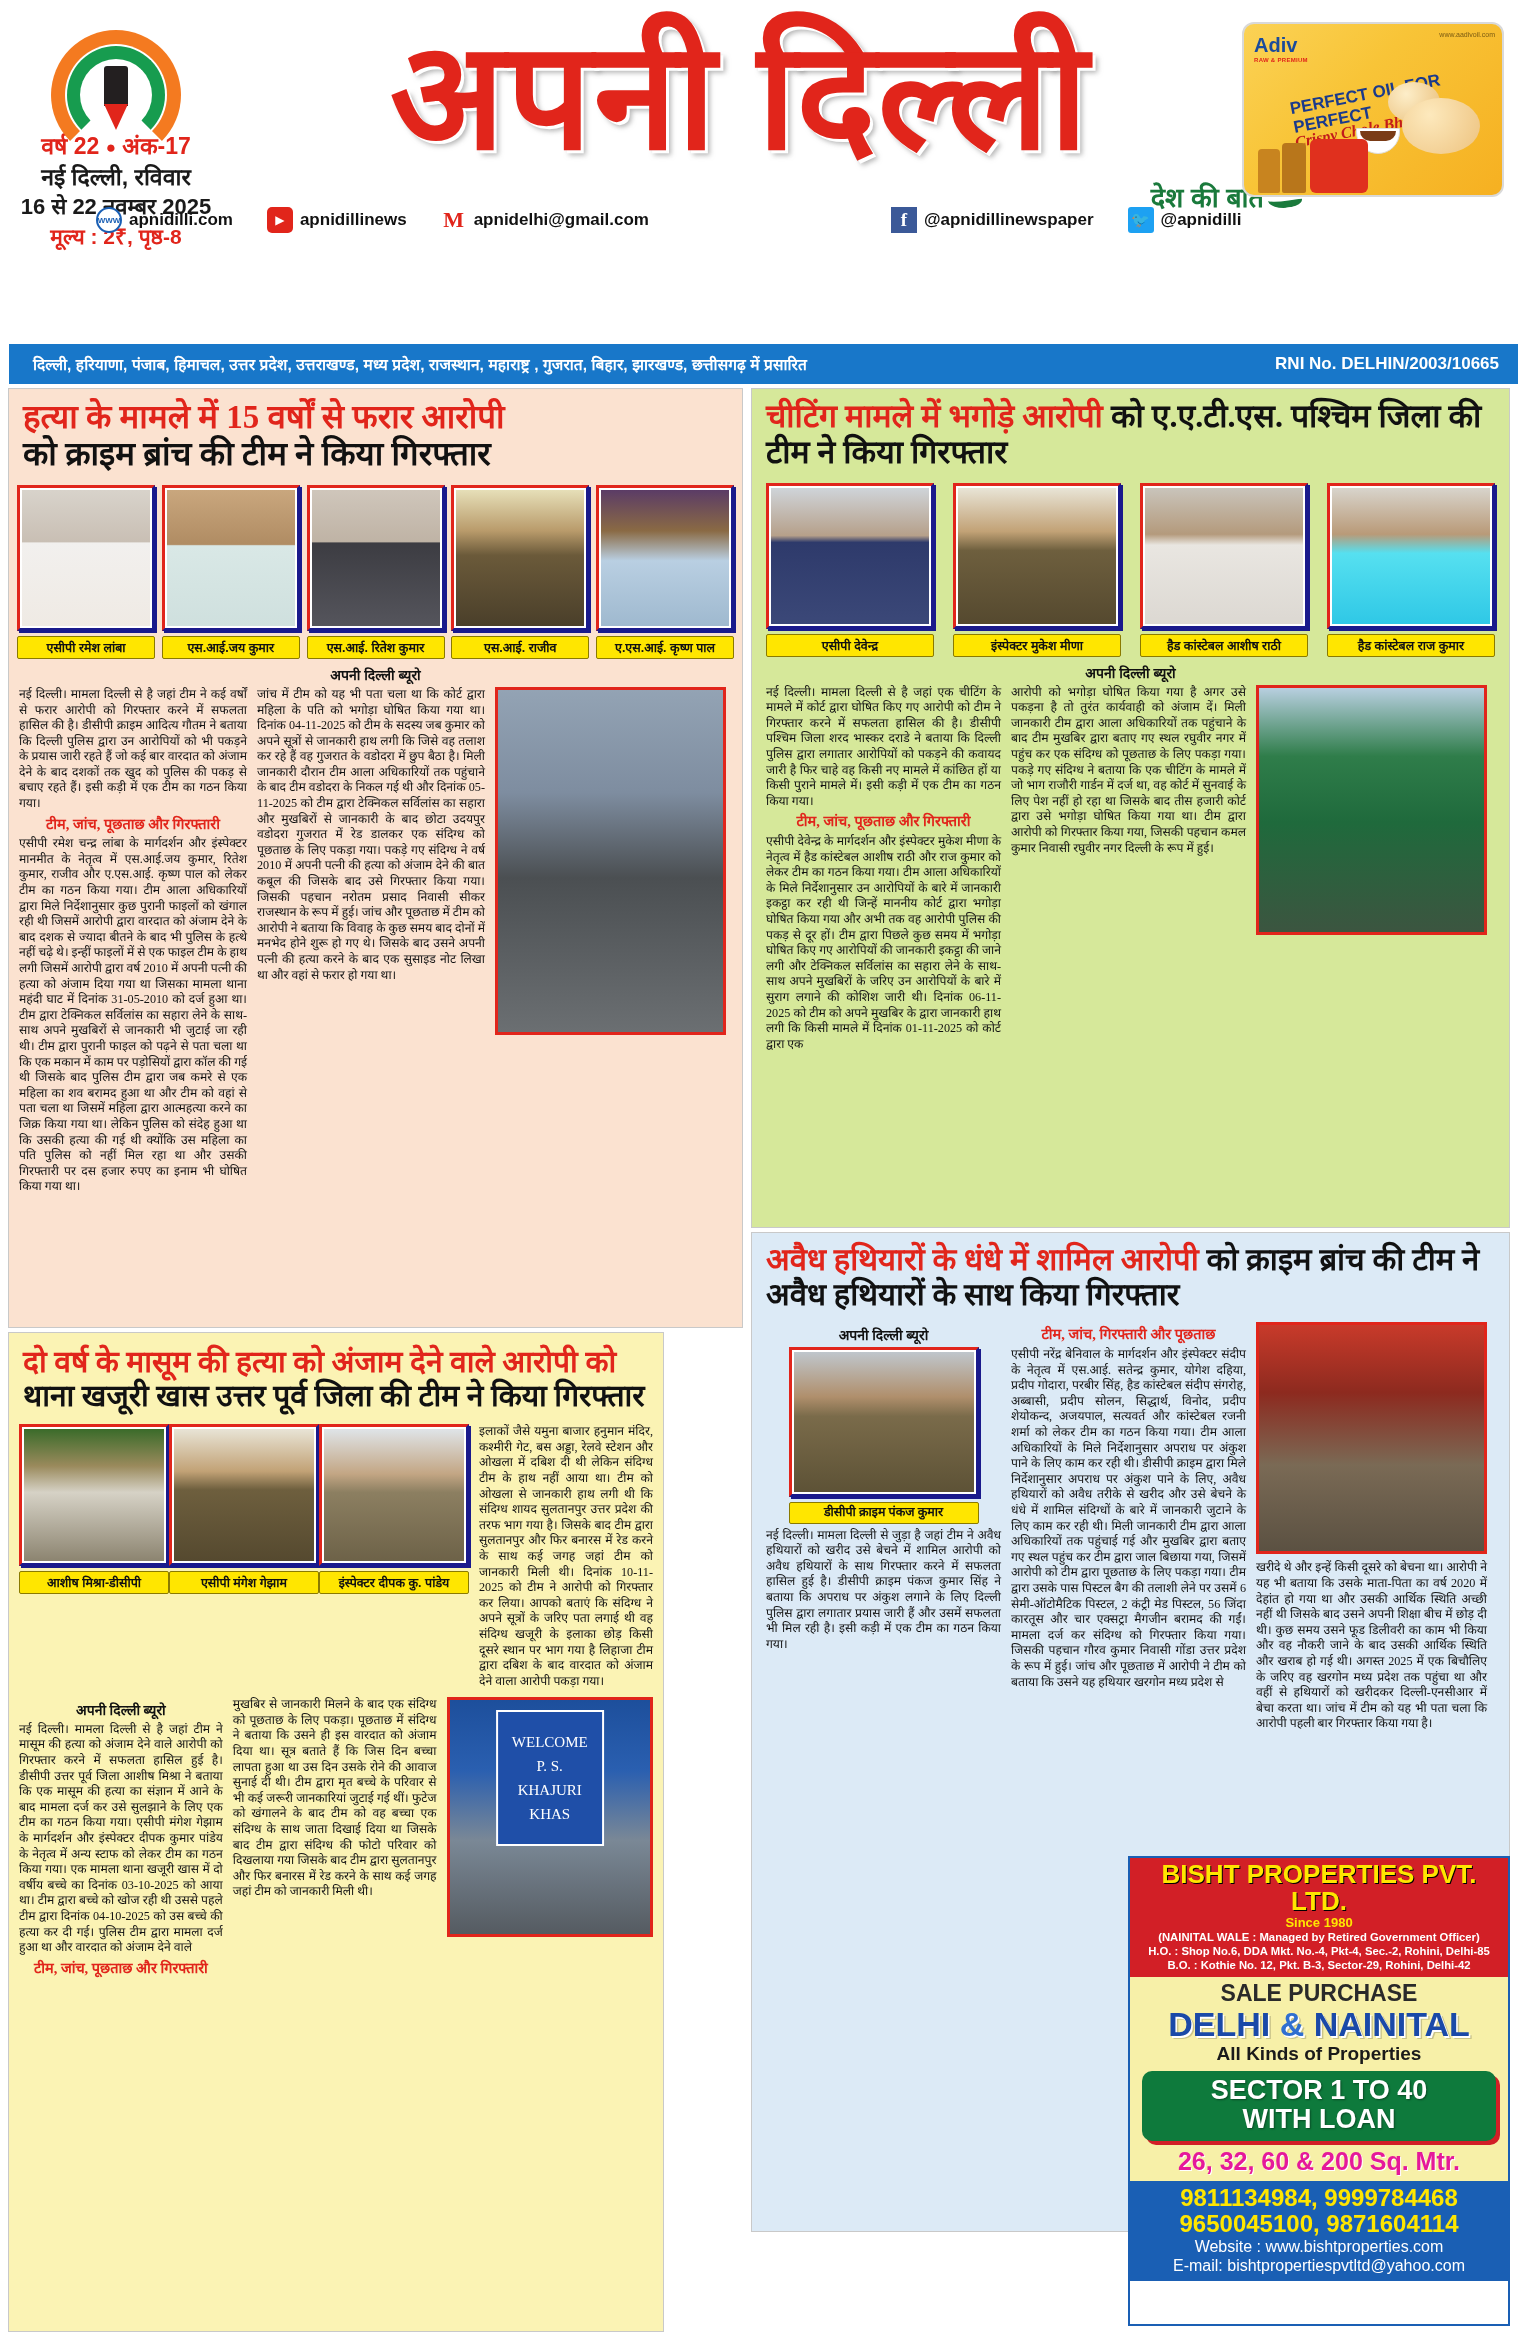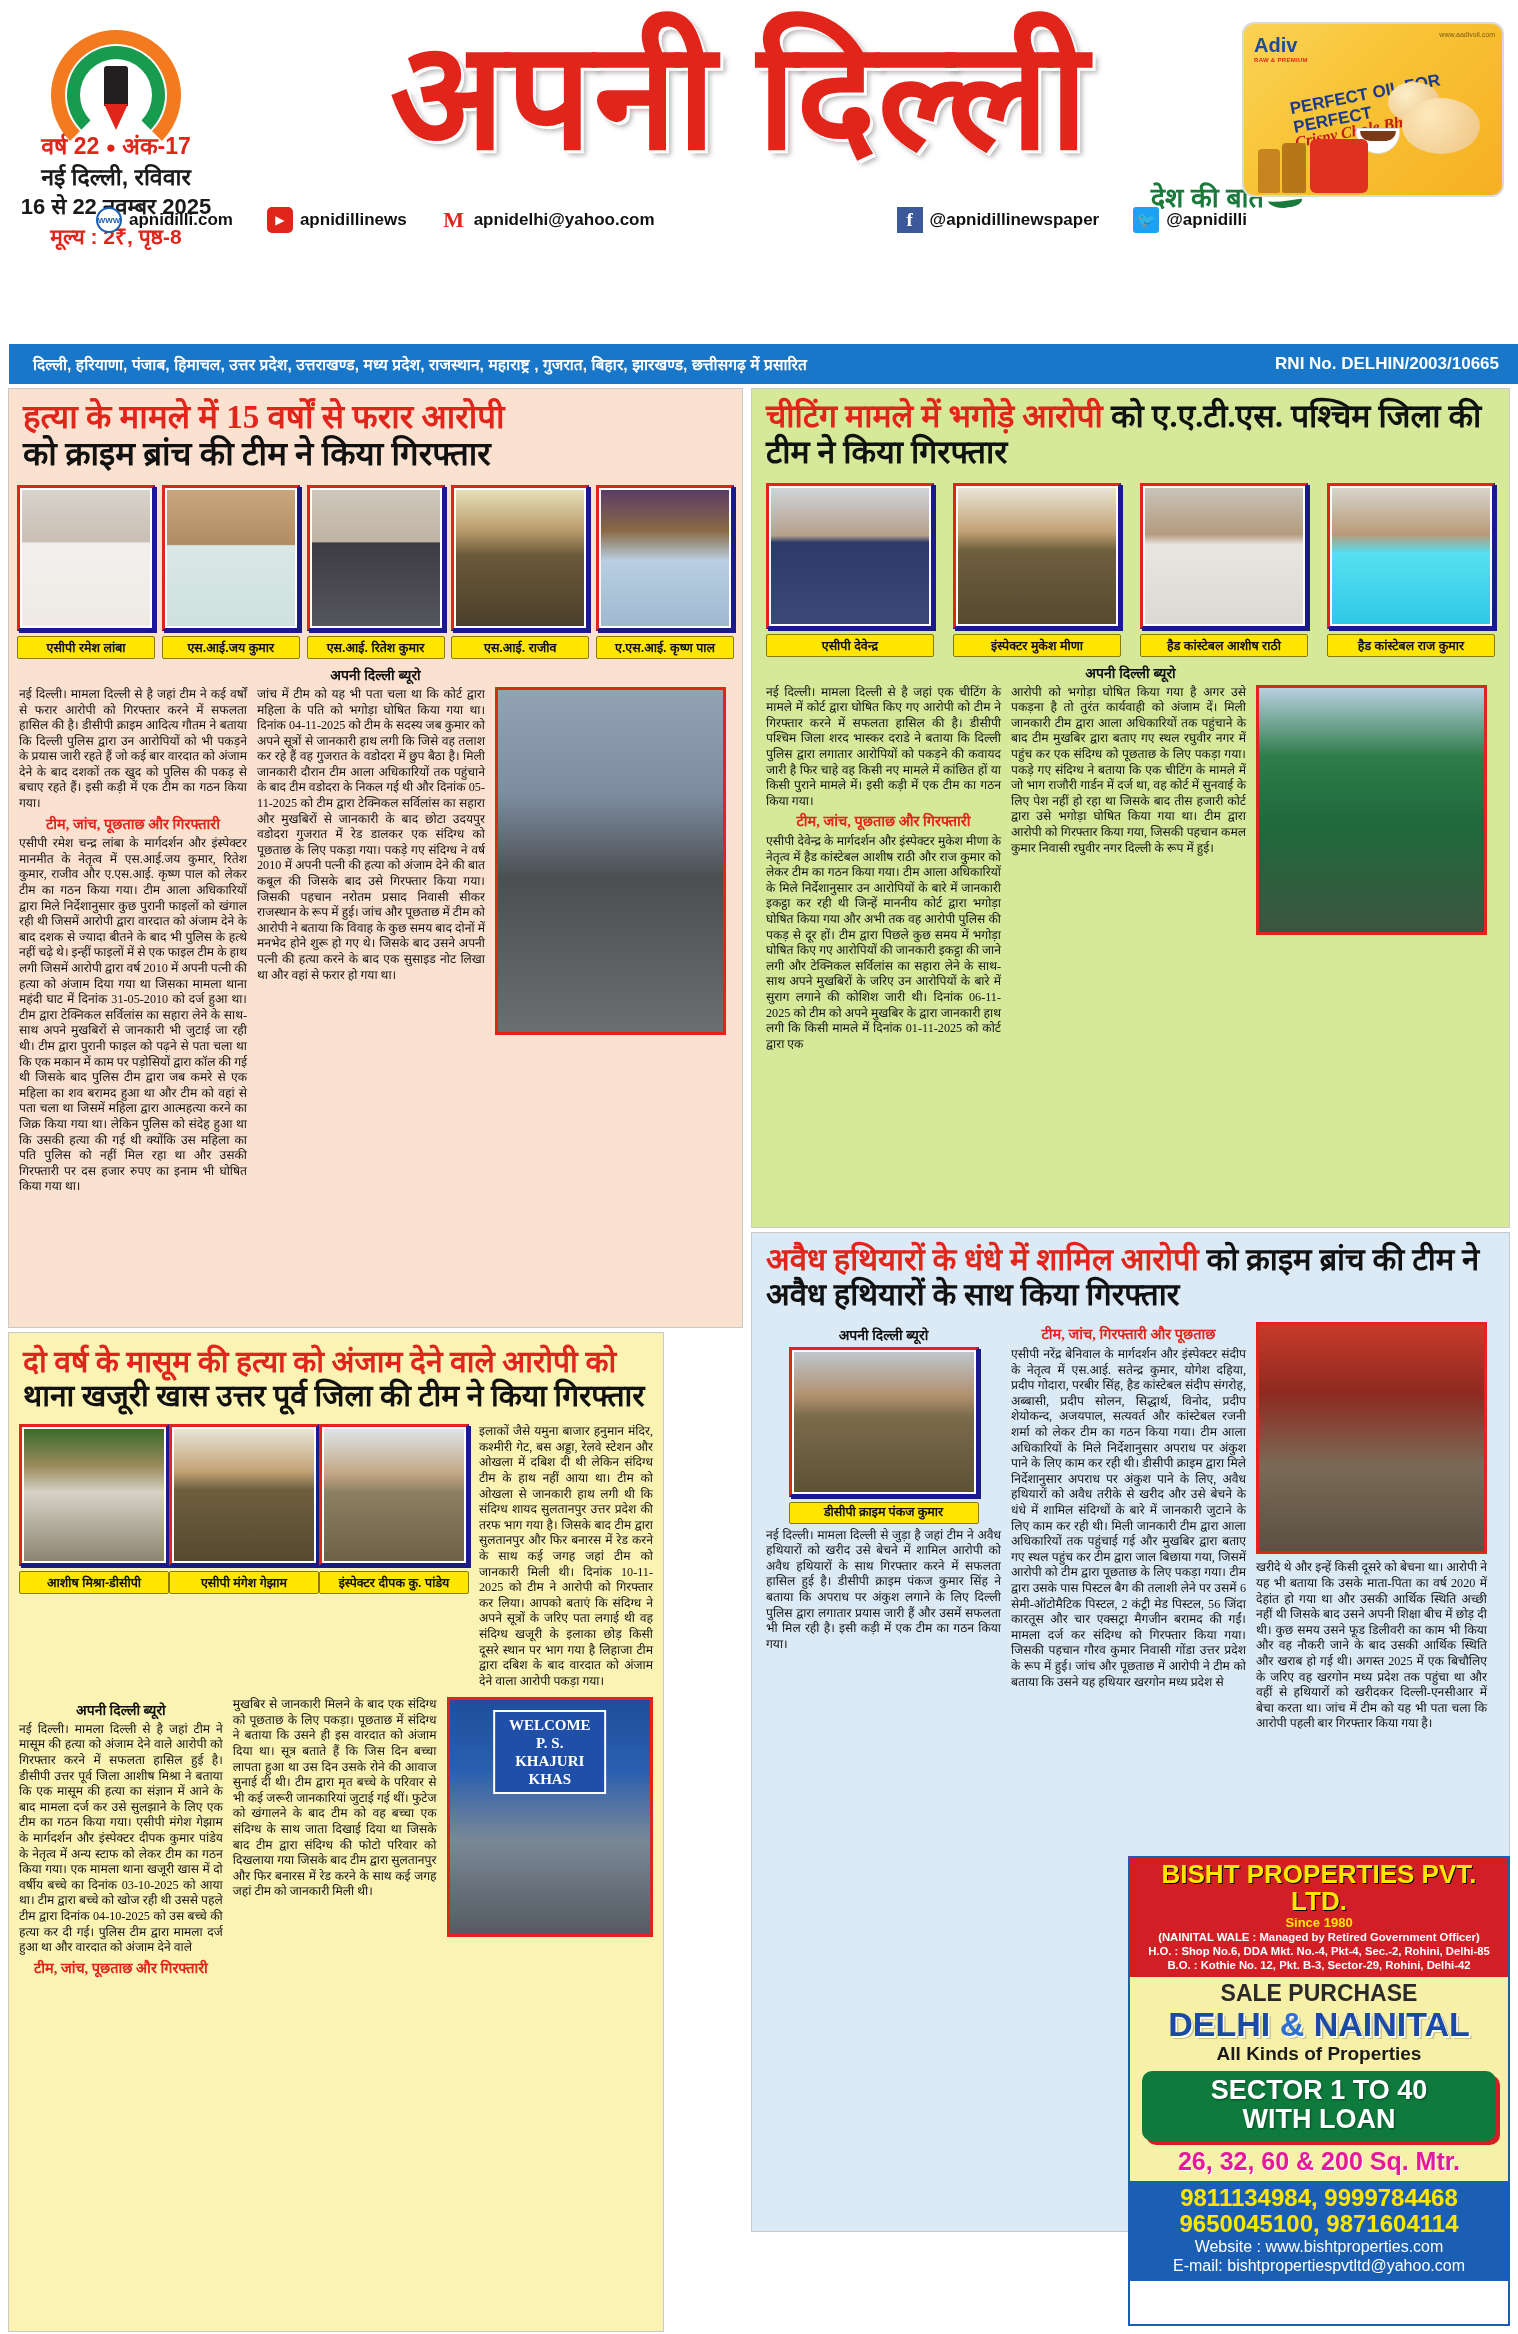--- a/index.html
+++ b/index.html
@@ -157,22 +157,22 @@
      box-shadow:4px 4px 0 #d21f26; padding:5px 4px 7px;}
   .bisht .b-sector div { color:#fff; font-weight:bold; font-size:27px; line-height:29px;
      text-shadow:1px 1px 2px rgba(0,0,0,.4);}
   .bisht .b-sq { color:#e5199a; font-weight:bold; font-size:25px; line-height:28px;
      text-shadow:1px 1px 0 #fff;}
   .bisht .b-blue { background:#1a5fb4; padding:4px 4px 6px; text-align:center;}
   .bisht .b-phone { color:#ffe600; font-weight:bold; font-size:24px; line-height:26px;}
   .bisht .b-web { color:#fff; font-size:16px; line-height:19px;}
 
   .welcome-sign { position:absolute; left:50%; transform:translateX(-50%); top:10px;
-      background:#1f4fa8; color:#fff; font-weight:bold; text-align:center;
-      padding:4px 14px; font-size:15px; line-height:18px; border:2px solid #fff;}
+      background:#1f4fa8; color:#fff; font-weight:normal; text-align:center;
+      padding:18px 14px; font-size:15px; line-height:24px; border:2px solid #fff;}
 </style>
 </head>
 <body>
 
 <div class="page">
 
   <div class="masthead">
 
     <div class="logo-block">
       <div class="logo-mark">
@@ -221,21 +221,21 @@
     <div class="soc">
       <span class="ic www">WWW</span>
       <span class="lbl">apnidilli.com</span>
     </div>
     <div class="soc">
       <span class="ic yt">▶</span>
       <span class="lbl">apnidillinews</span>
     </div>
     <div class="soc">
       <span class="ic gm">M</span>
-      <span class="lbl">apnidelhi@yahoo.com</span>
+      <span class="lbl">apnidelhi@gmail.com</span>
     </div>
     <div class="soc right1">
       <span class="ic fb">f</span>
       <span class="lbl">@apnidillinewspaper</span>
     </div>
     <div class="soc">
       <span class="ic tw">🐦</span>
       <span class="lbl">@apnidilli</span>
     </div>
   </div>

